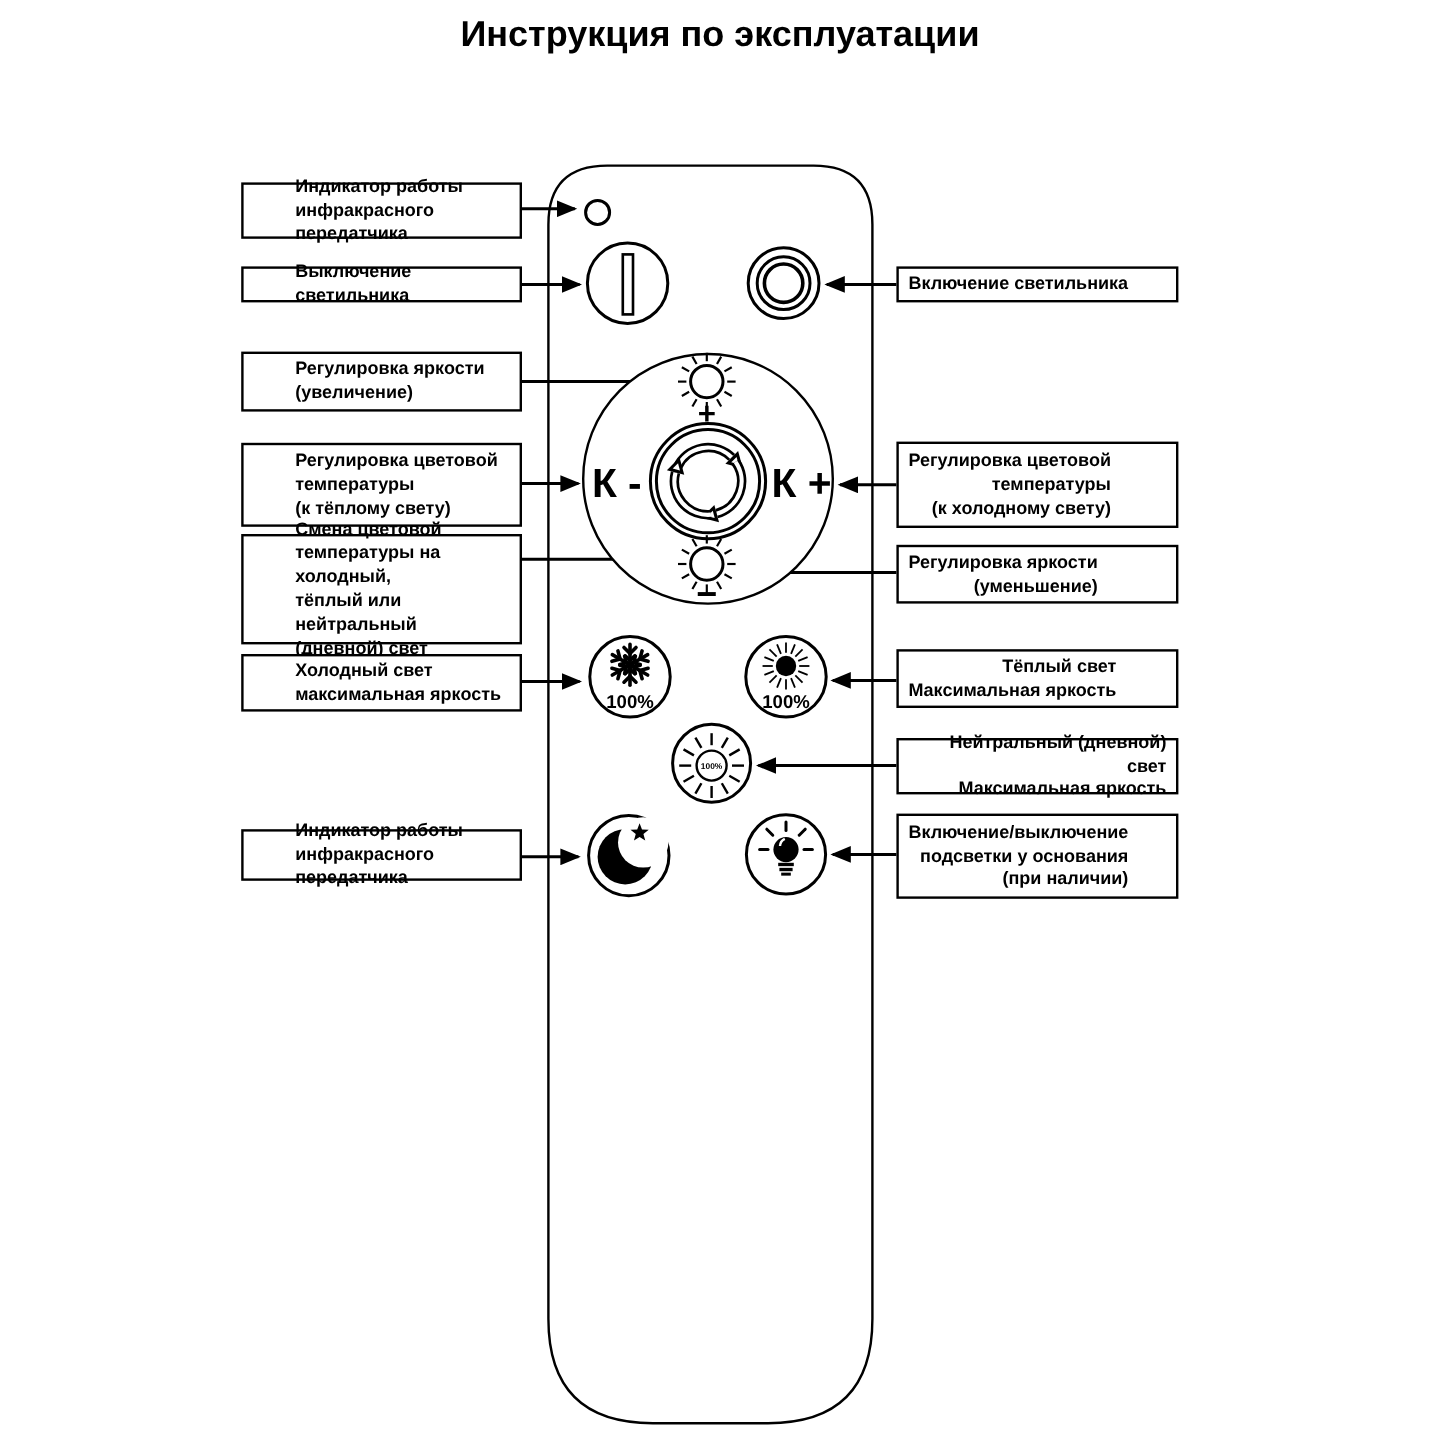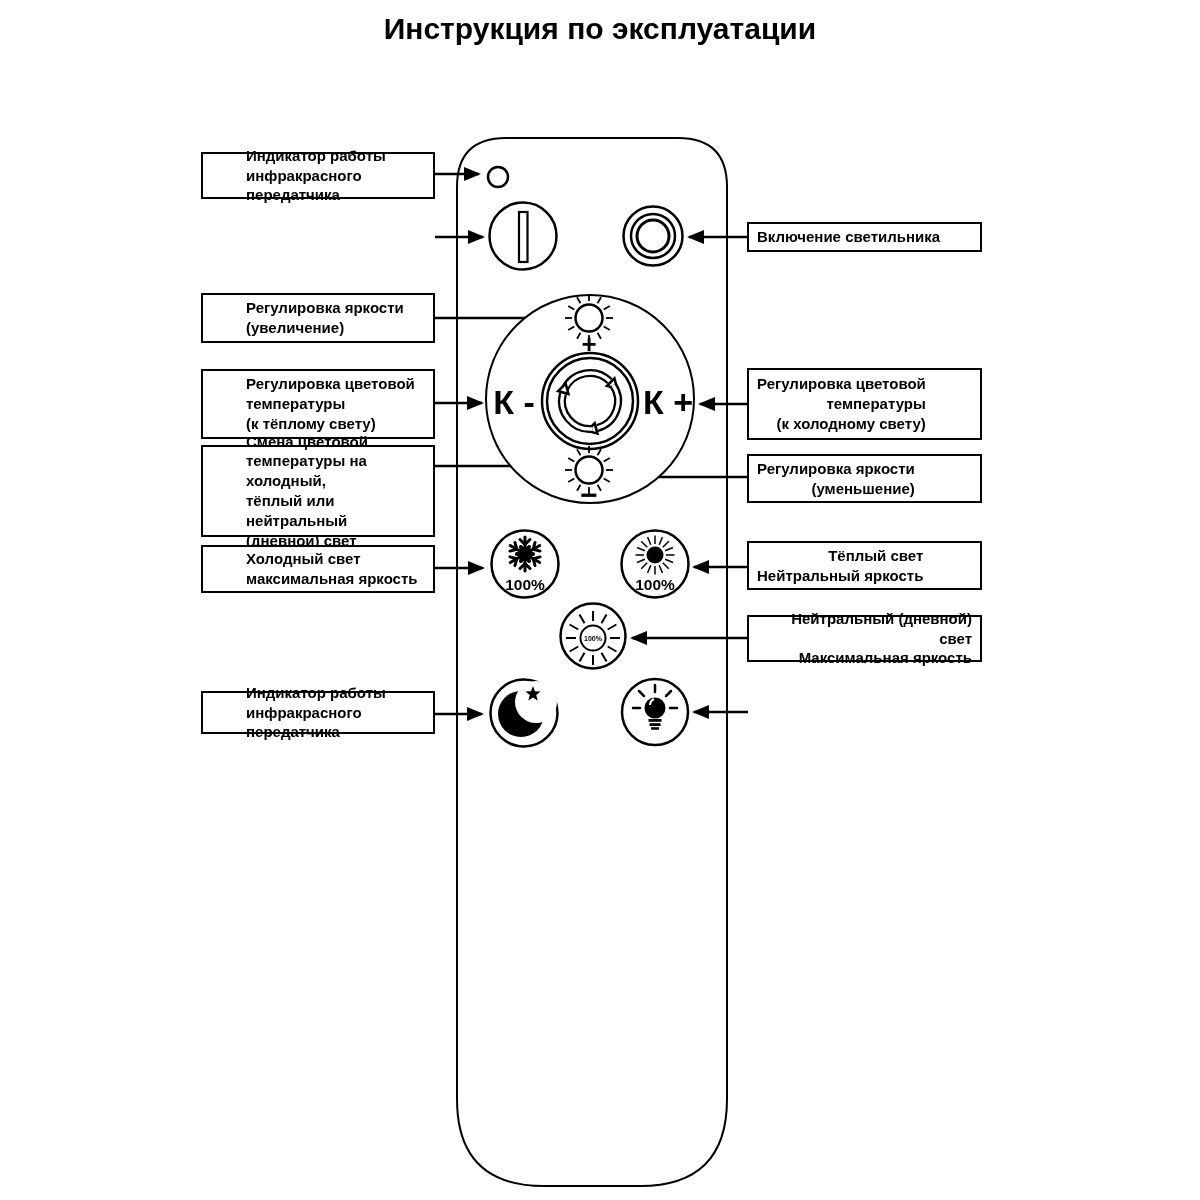--- a/index.html
+++ b/index.html
@@ -206,20 +206,22 @@
           <line x1="670" y1="708" x2="677" y2="708"></line>
           <line x1="640" y1="708" x2="633" y2="708"></line>
         </g>
       </g>
     </g>
   </svg>
 
   <div class="co l" style="left:201px;top:152px;width:234px;height:47px">
     <span>Индикатор работы
 инфракрасного передатчика</span></div>
+  <div class="co l" style="left:201px;top:222px;width:234px;height:30px">
+    <span>Выключение светильника</span></div>
   <div class="co l" style="left:201px;top:293px;width:234px;height:50px">
     <span>Регулировка яркости
 (увеличение)</span></div>
   <div class="co l" style="left:201px;top:369px;width:234px;height:70px">
     <span>Регулировка цветовой
 температуры
 (к тёплому свету)</span></div>
   <div class="co l" style="left:201px;top:445px;width:234px;height:92px">
     <span>Смена цветовой
 температуры на холодный,
@@ -236,18 +238,22 @@
     <span>Включение светильника</span></div>
   <div class="co r" style="left:747px;top:368px;width:235px;height:72px">
     <span>Регулировка цветовой
 температуры
 (к холодному свету)</span></div>
   <div class="co r" style="left:747px;top:454px;width:235px;height:49px">
     <span>Регулировка яркости
 (уменьшение)</span></div>
   <div class="co r" style="left:747px;top:541px;width:235px;height:49px">
     <span>Тёплый свет
-Нейтральный яркость</span></div>
+Максимальная яркость</span></div>
   <div class="co r" style="left:747px;top:615px;width:235px;height:47px">
     <span>Нейтральный (дневной) свет
 Максимальная яркость</span></div>
+  <div class="co r" style="left:747px;top:678px;width:235px;height:71px">
+    <span>Включение/выключение
+подсветки у основания
+(при наличии)</span></div>
 
 </div>
 
 </body></html>

